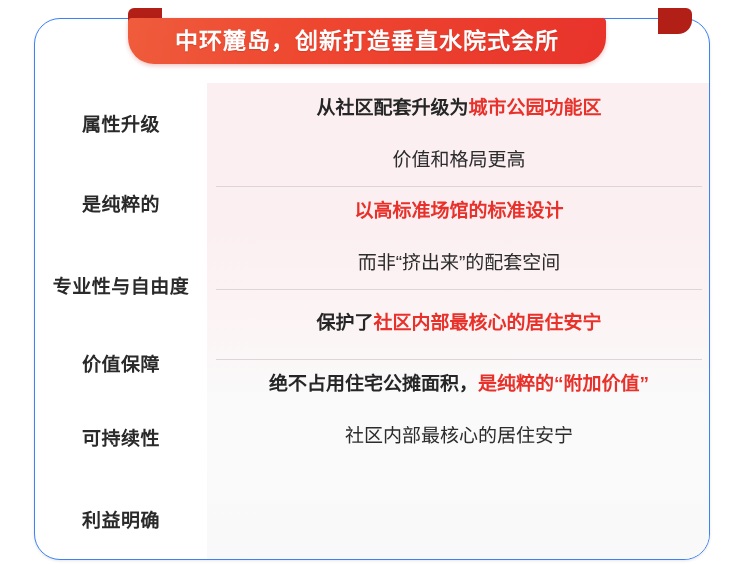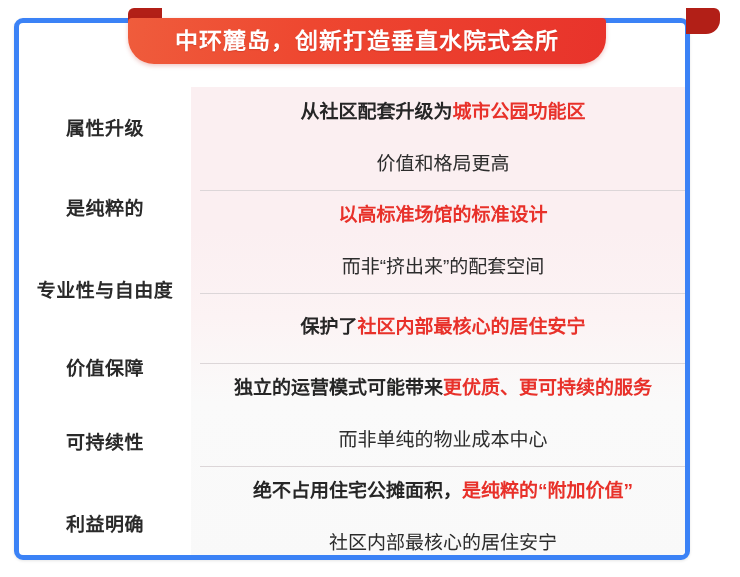--- a/index.html
+++ b/index.html
@@ -17,41 +17,40 @@
   .poster {
     position: relative;
     width: 740px;
     height: 577px;
     background: #ffffff;
   }
 
   
   .card {
     position: absolute;
-    left: 14px;
+    left: 34px;
     top: 18px;
     width: 676px;
     height: 542px;
     box-sizing: border-box;
     background: #ffffff;
-    border: 5px solid #3b82f6;
-    border-radius: 9px;
+    border: 1px solid #3b82f6;
+    border-radius: 26px;
     box-shadow: 0 1px 3px rgba(0,0,0,0.10);
     overflow: hidden;
   }
 
   
   .ribbon {
     position: absolute;
     left: 128px;
     top: 8px;
     width: 564px;
     height: 56px;
     z-index: 5;
-    padding-left: 28px;
   }
   .ribbon-tail {
     position: absolute;
     top: 0;
     width: 34px;
     height: 26px;
     background: #b21f17;
   }
   .ribbon-tail.left {
     left: 0;
@@ -195,24 +194,20 @@
             <div class="line primary"><span>从社区配套升级为</span><span class="hl">城市公园功能区</span></div>
             <div class="line secondary"><span>价值和格局更高</span></div>
           </div>
         <div class="content-cell r2">
             <div class="line primary"><span class="hl">以高标准场馆的标准设计</span></div>
             <div class="line secondary"><span>而非“挤出来”的配套空间</span></div>
           </div>
         <div class="content-cell r3">
             <div class="line primary"><span>保护了</span><span class="hl">社区内部最核心的居住安宁</span></div>
           </div>
-        <div class="content-cell r4">
-            <div class="line primary"><span>独立的运营模式可能带来</span><span class="hl">更优质、更可持续的服务</span></div>
-            <div class="line secondary"><span>而非单纯的物业成本中心</span></div>
-          </div>
         <div class="content-cell r5">
             <div class="line primary"><span>绝不占用住宅公摊面积，</span><span class="hl">是纯粹的“附加价值”</span></div>
             <div class="line secondary"><span>社区内部最核心的居住安宁</span></div>
           </div>
       </div>
 
     </div>
   </div>
 
   <div class="ribbon">

